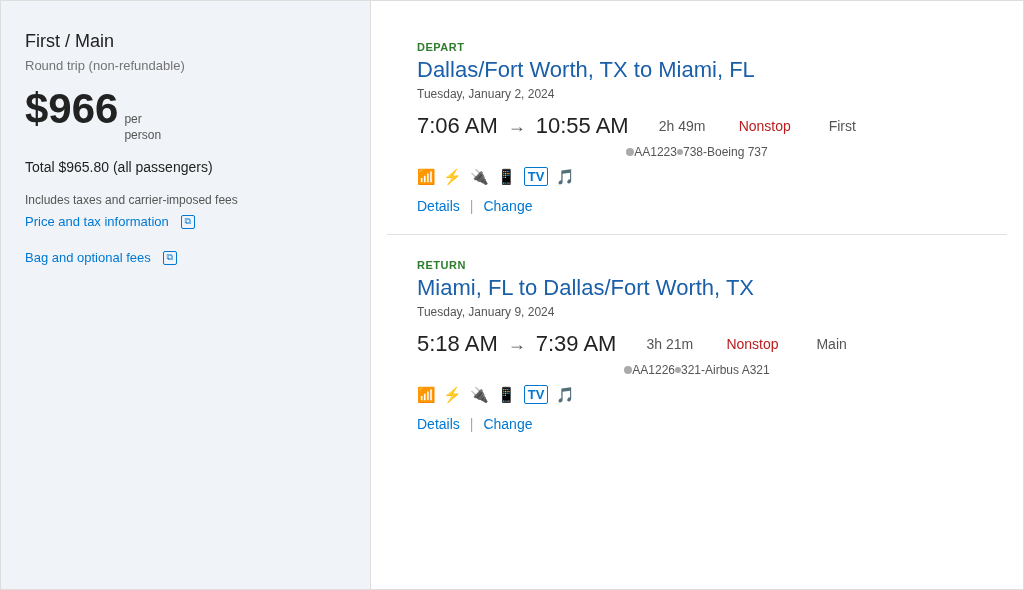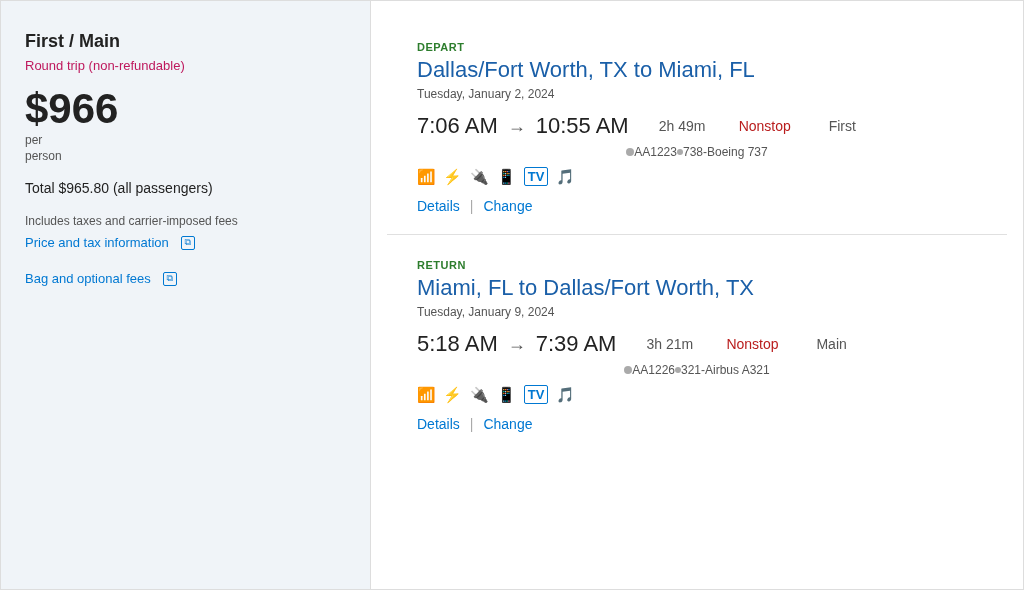--- a/index.html
+++ b/index.html
@@ -19,34 +19,33 @@
     
     .left-panel {
       width: 370px;
       min-width: 370px;
       background: #f0f4f8;
       padding: 30px 24px;
       border-right: 1px solid #ddd;
     }
     .fare-title {
       font-size: 18px;
-      font-weight: bold;
+      font-weight: normal;
       color: #222;
       margin-bottom: 6px;
     }
     .round-trip-label {
       font-size: 13px;
-      color: #be185d;
+      color: #737373;
       margin-bottom: 12px;
     }
     .price-row {
       display: flex;
       align-items: baseline;
       margin-bottom: 16px;
-      flex-direction: column;
     }
     .price-main {
       font-size: 42px;
       font-weight: bold;
       color: #222;
       margin-right: 6px;
     }
     .per-person {
       font-size: 12px;
       color: #555;

